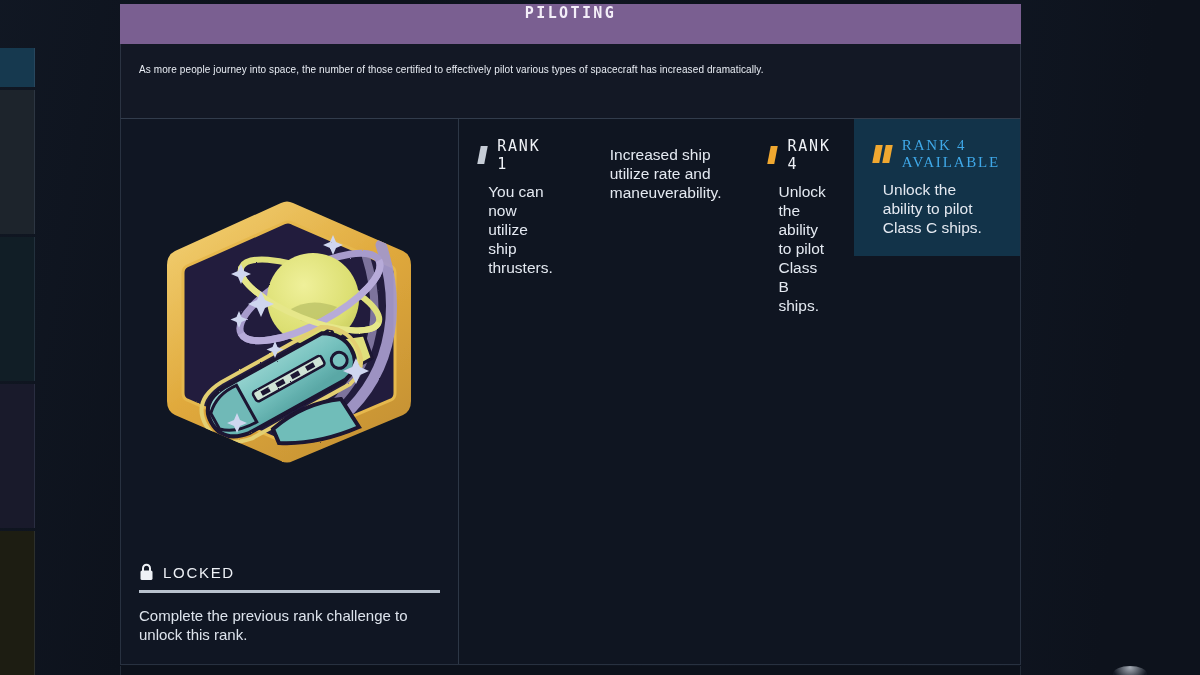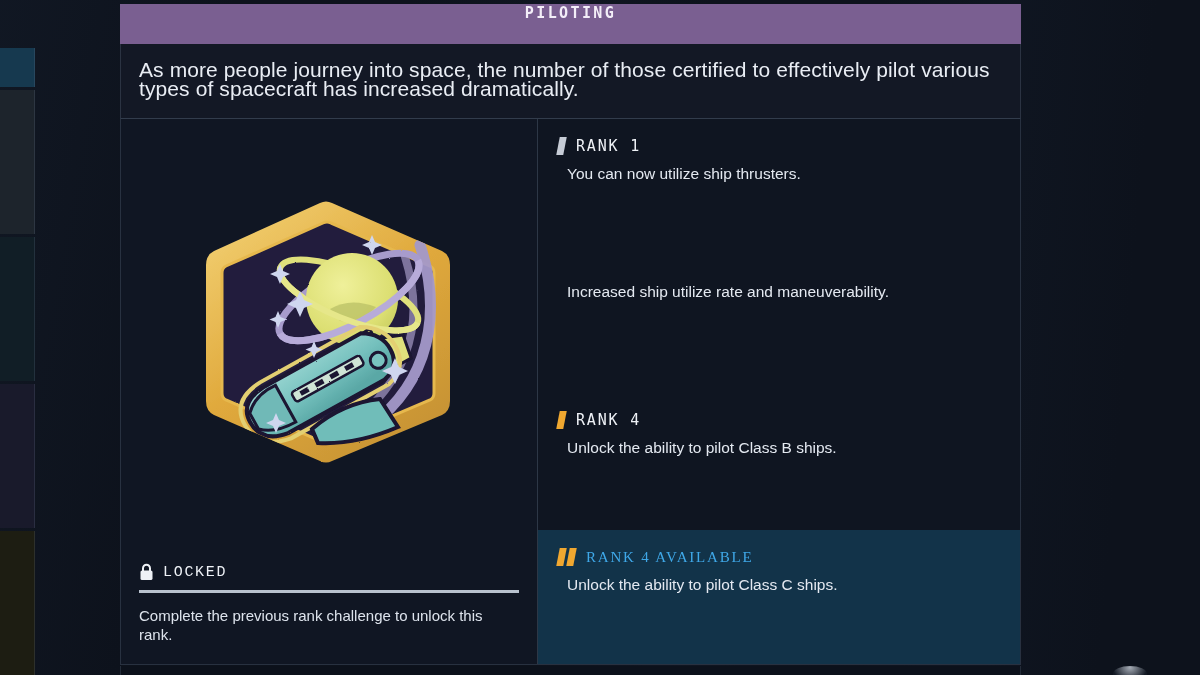--- a/index.html
+++ b/index.html
@@ -67,21 +67,21 @@
     background: #131825;
     border-left: 1px solid rgba(130,150,175,0.22);
     border-right: 1px solid rgba(130,150,175,0.22);
     padding: 16px 18px 18px 18px;
     box-sizing: border-box;
     height: 74px;
   }
   #intro-text {
     color: #e9edf4;
     font-family: "Liberation Sans", sans-serif;
-    font-size: 21px;
+    font-size: 10px;
     line-height: 19px;
     letter-spacing: 0.1px;
     margin: 0;
   }
 
   #body-row {
     display: flex;
     height: 547px;
     border: 1px solid rgba(130,150,175,0.22);
     border-top: 1px solid rgba(130,150,175,0.30);
@@ -112,41 +112,41 @@
   }
   #locked-head {
     display: flex;
     align-items: center;
     gap: 9px;
     margin-bottom: 9px;
   }
   #lock-icon { display: block; }
   #locked-label {
     color: #eef1f6;
-    font-family: Liberation Mono, monospace;
+    font-family: Liberation Sans, sans-serif;
     font-size: 15px;
     letter-spacing: 1.7px;
   }
   #locked-rule {
     height: 3px;
     background: #b9c2ce;
     margin-bottom: 13px;
   }
   #locked-desc {
     color: #dde3ec;
     font-size: 15px;
     line-height: 19px;
     margin: 0;
   }
 
   
   #ranks-col {
     flex: 1;
     display: flex;
-    flex-direction: column;
+    flex-direction: row;
     background: #0f1521;
   }
   .rank-row {
     height: 137px;
     box-sizing: border-box;
     padding: 18px 20px 0 20px;
   }
   .rank-row.available {
     flex: 1;
     background: #123349;

